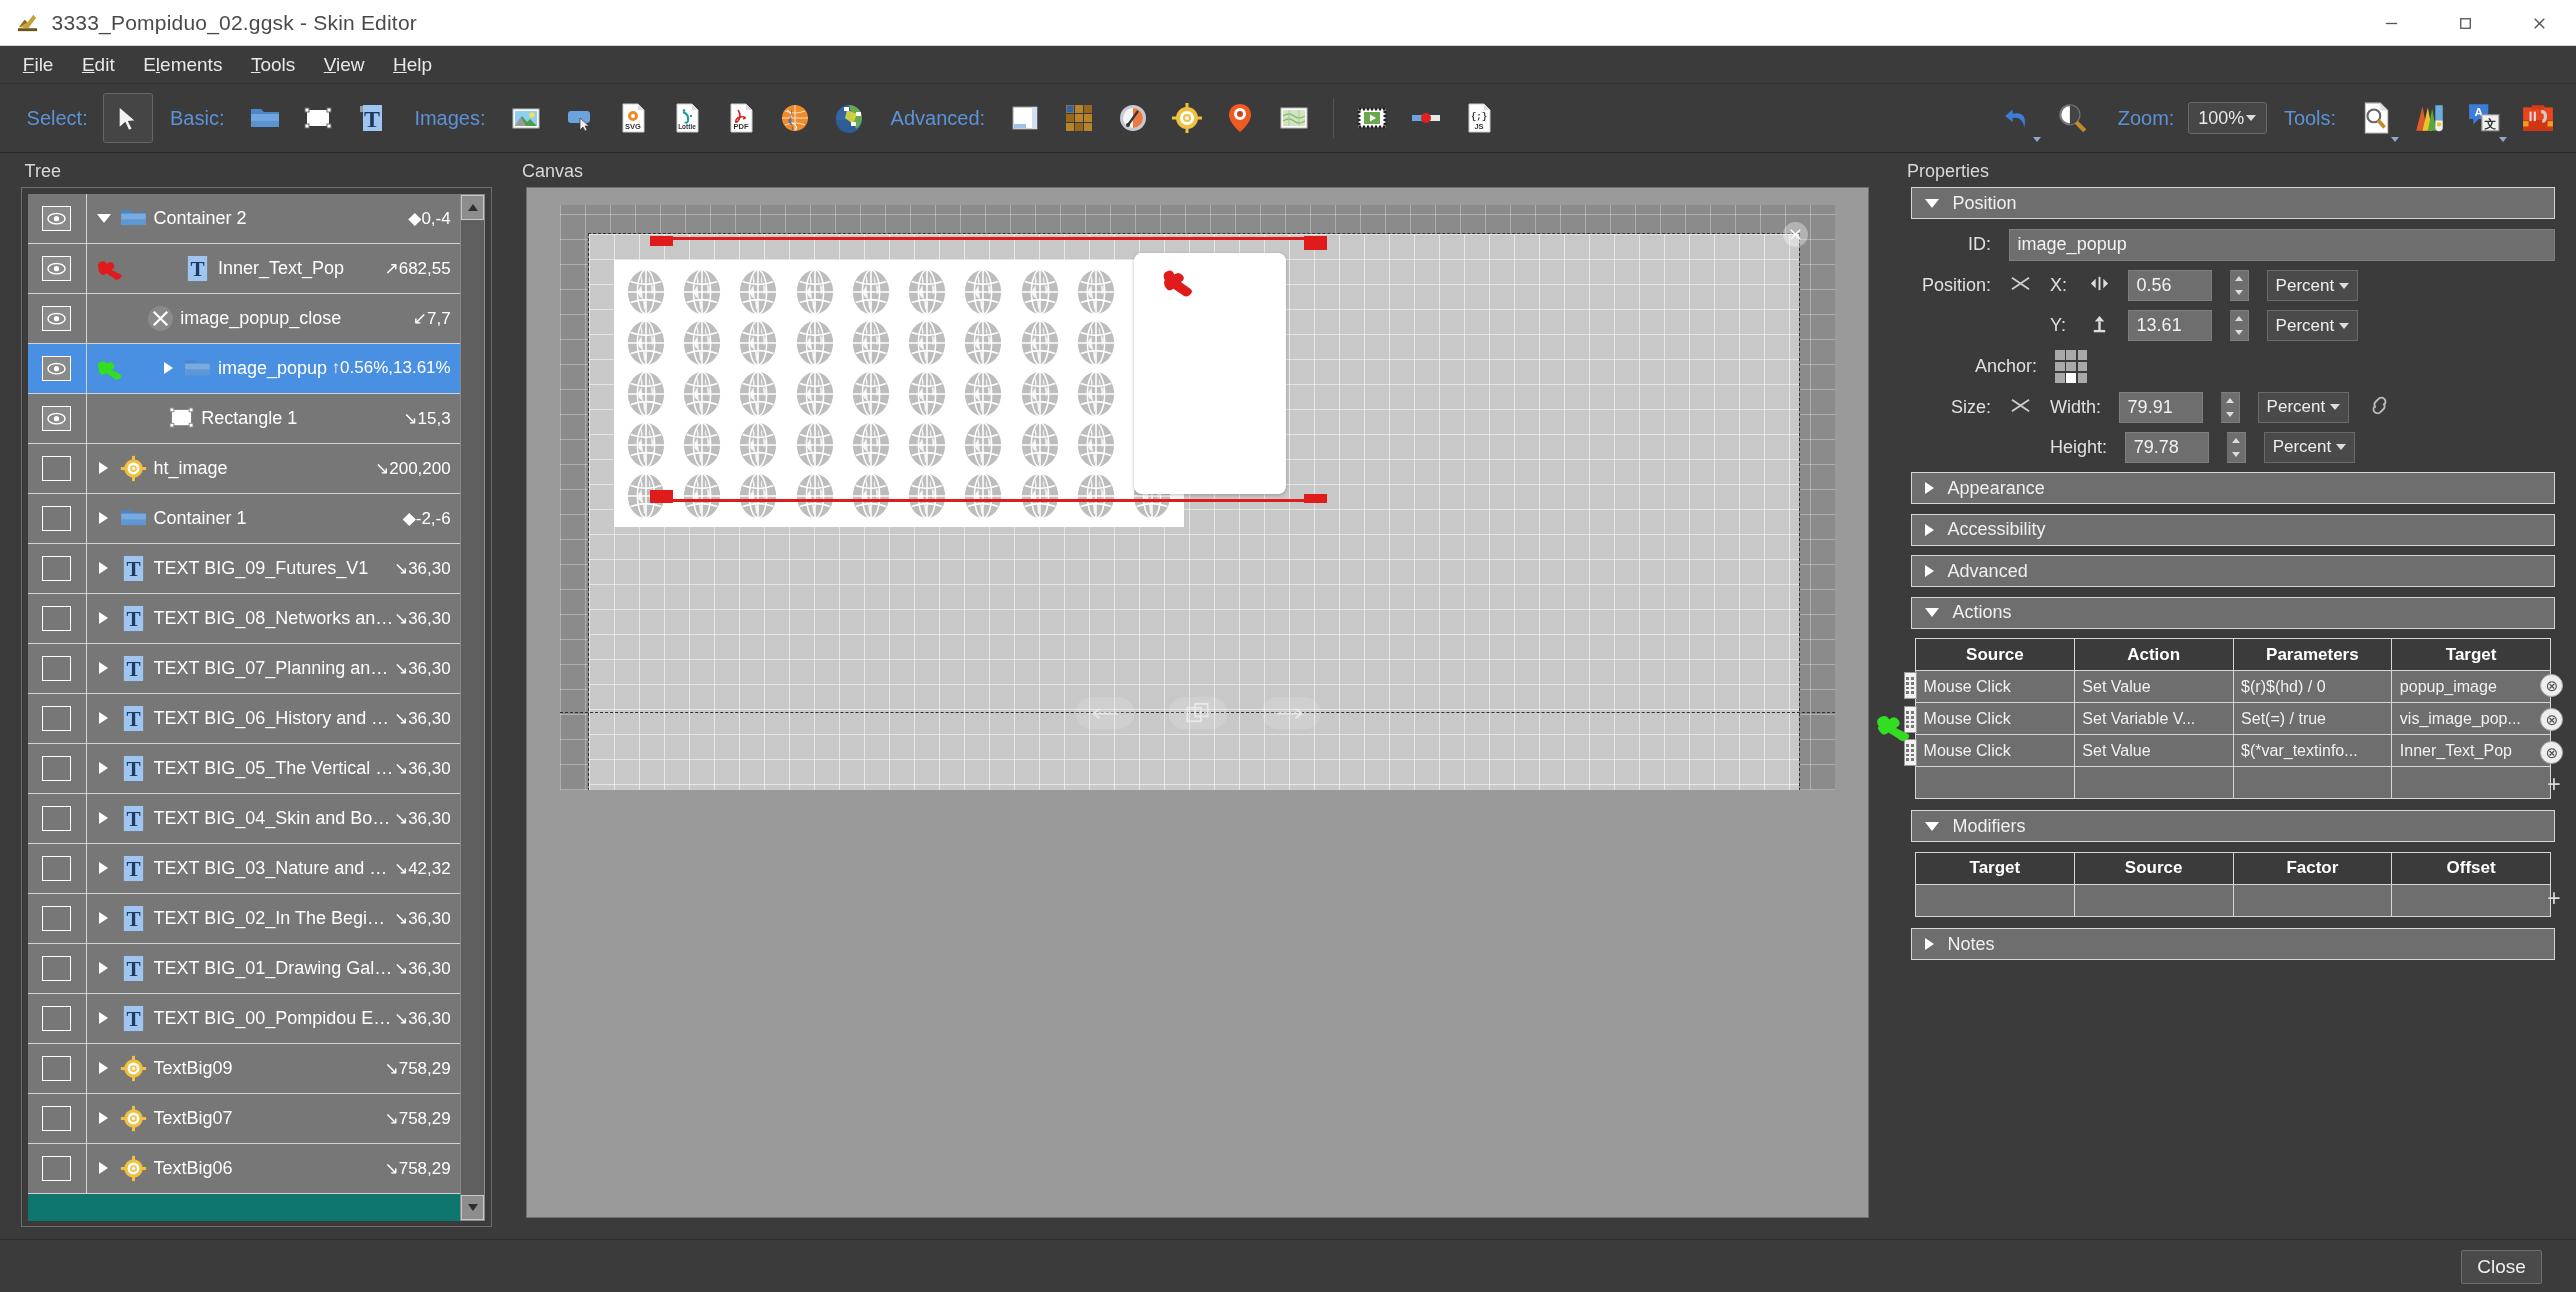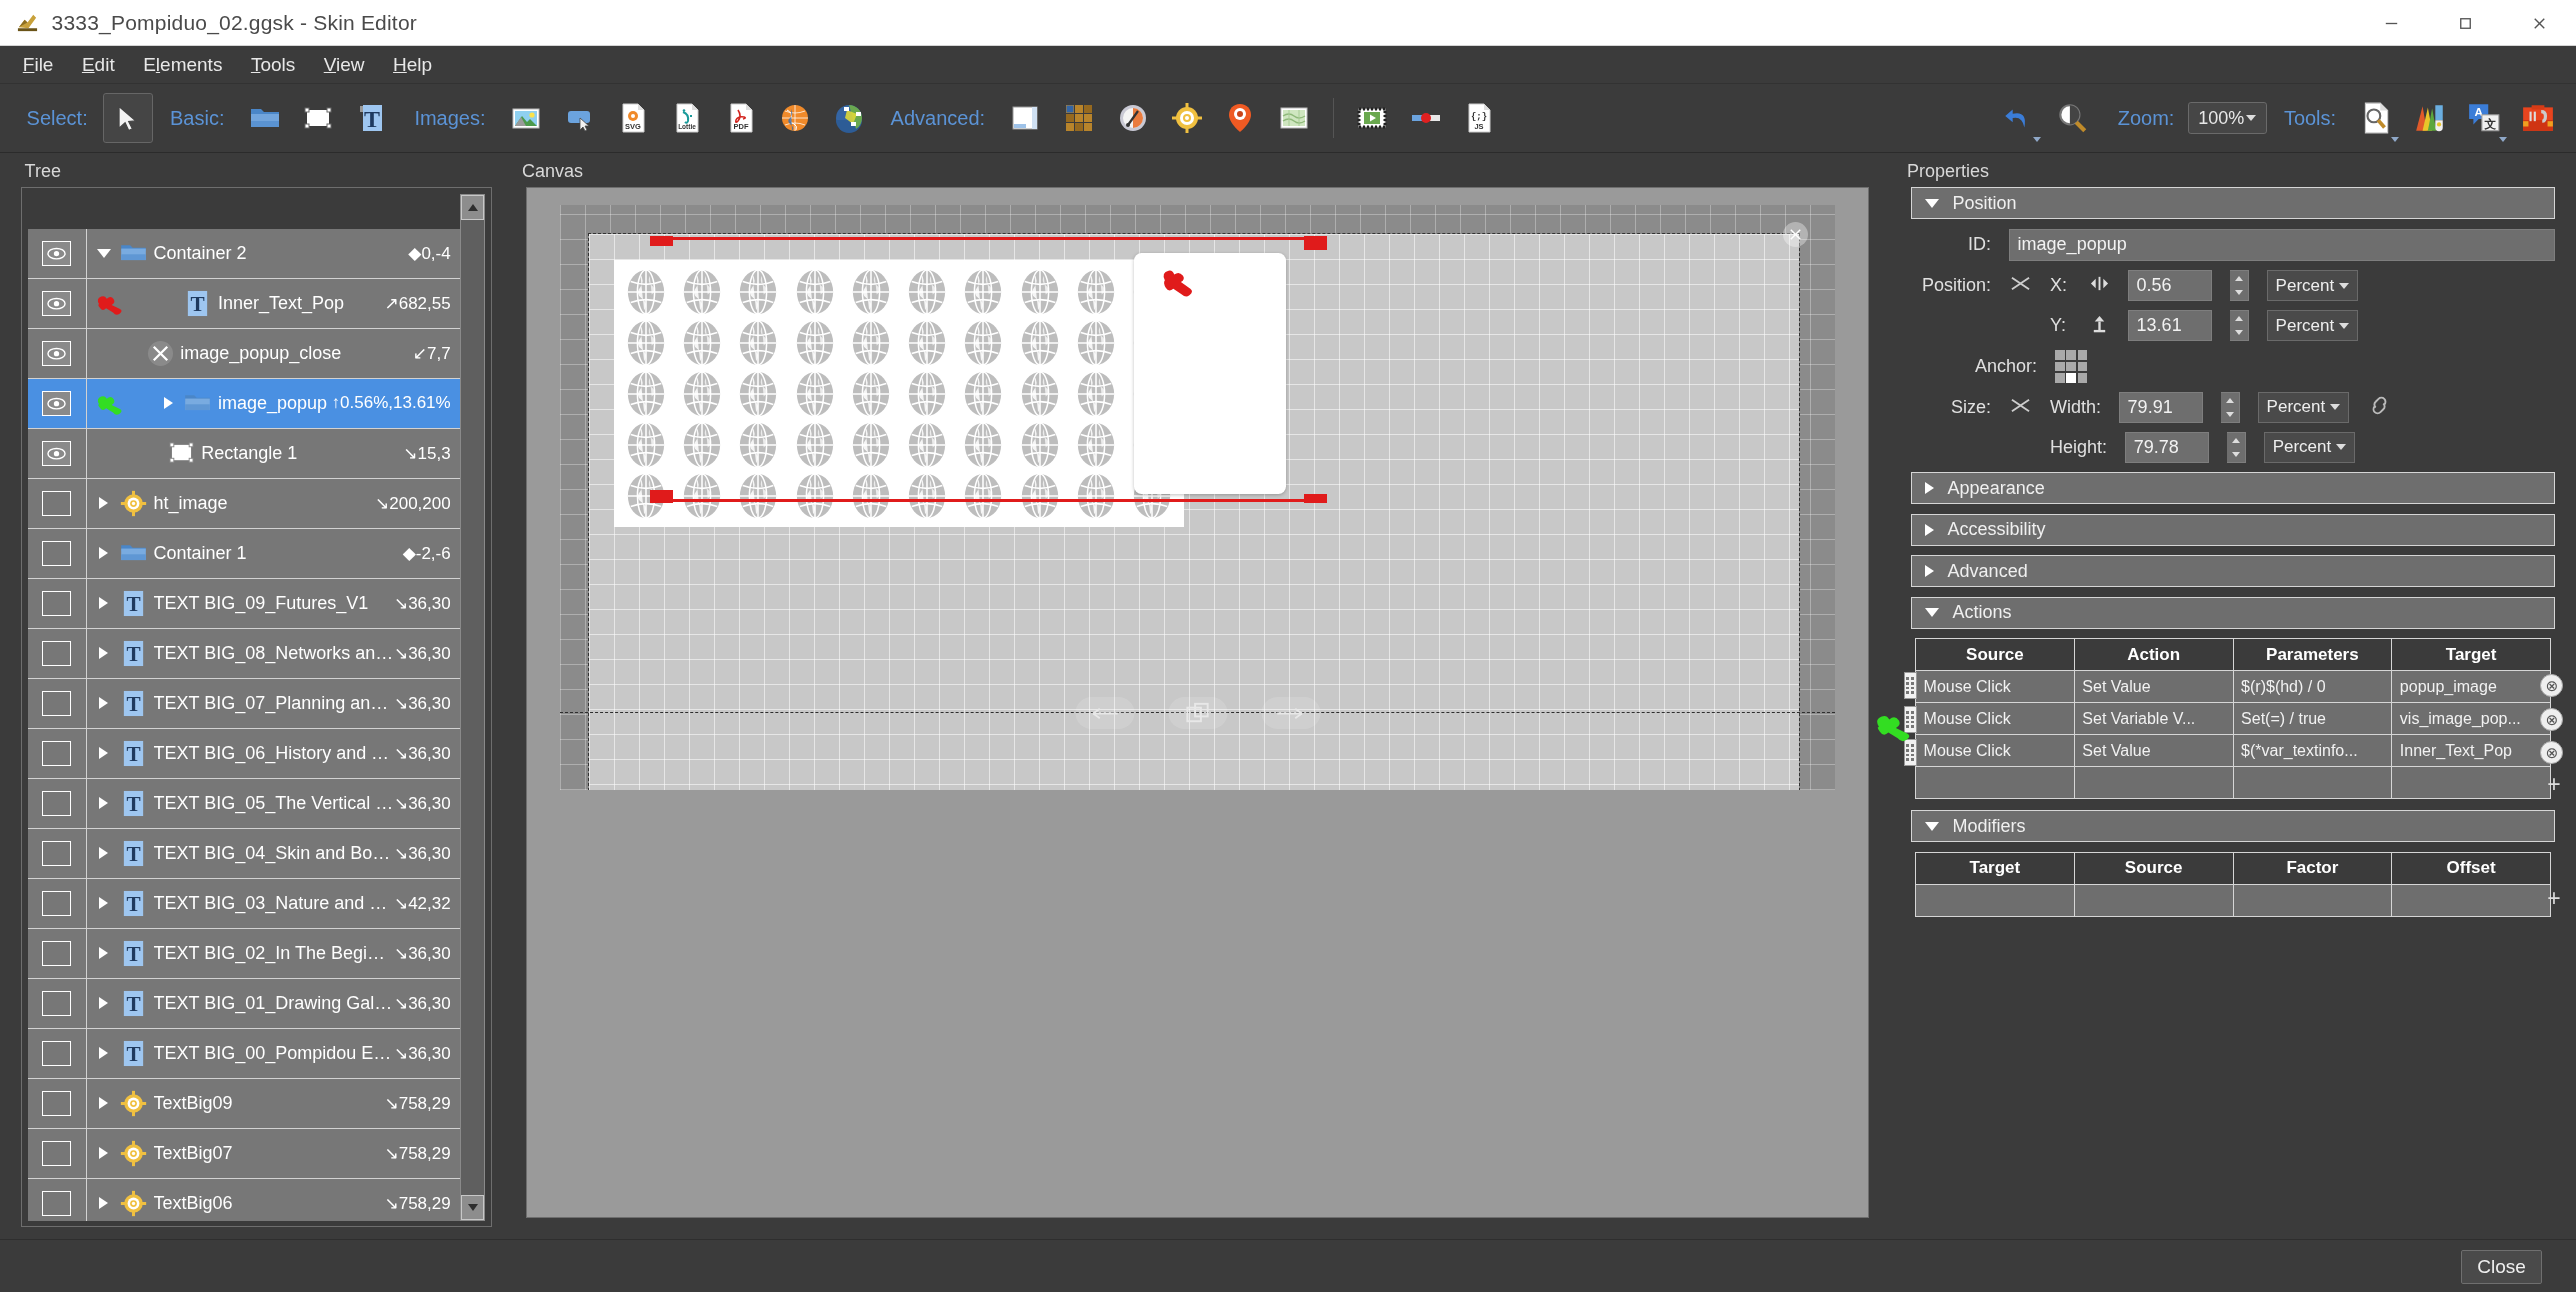--- a/index.html
+++ b/index.html
@@ -53,21 +53,21 @@
   
   .panels{ display:flex; height:calc(1293px - 46px - 38px - 69px - 54px); }
   .panel-caption{color:#d8d8d8;font-size:18px;padding:7.6px 0 5.7px 17px;}
   
   .treepanel{ width:505px; flex:0 0 505px; background:#3b3b3b; padding-left:7.6px;}
   .tree-frame{
     margin:0 13.3px 0 13.3px; height:calc(100% - 46px);
     border:1px solid #6e6e6e; background:#3b3b3b; padding:5.7px; position:relative;
   }
   .tree-list{
-    position:absolute; inset:5.7px 30.5px 5.7px 5.7px; overflow:hidden; background:#be185d;margin-top:35px;
+    position:absolute; inset:5.7px 30.5px 5.7px 5.7px; overflow:hidden; background:#0f766e;
   }
   .tree-row{
     height:50px;display:flex;align-items:center;background:#777;border-bottom:1px solid #d2d2d2;
     color:#fff;font-size:18px;
   }
   .tree-row.sel{background:#4a90e2;}
   .eye-cell{width:59px;flex:0 0 59px;display:flex;align-items:center;justify-content:center;
     border-right:1px solid #d2d2d2;height:100%;}
   .eye-box{width:29px;height:25px;border:1.9px solid #fff;display:flex;align-items:center;justify-content:center;background:#8a8a8a;}
   .eye-box.empty{background:transparent;}
@@ -1918,19 +1918,25 @@
               <td class="empty">&nbsp;</td>
               <td class="empty">&nbsp;</td>
             </tr>
           </tbody>
       </table>
       <div id="modifiers-overlays">
           <div class="addbtn" style="top: 34px;">+</div>
         </div>
     </div>
 
+    <div class="prop-body">
+      <div class="section-hdr">
+        <span class="tri-r"></span>
+        <span>Notes</span>
+      </div>
+    </div>
   </div>
 </div>
 
 <div class="bottombar">
   <div class="closebtn">Close</div>
 </div>
 
 
 </body></html>

